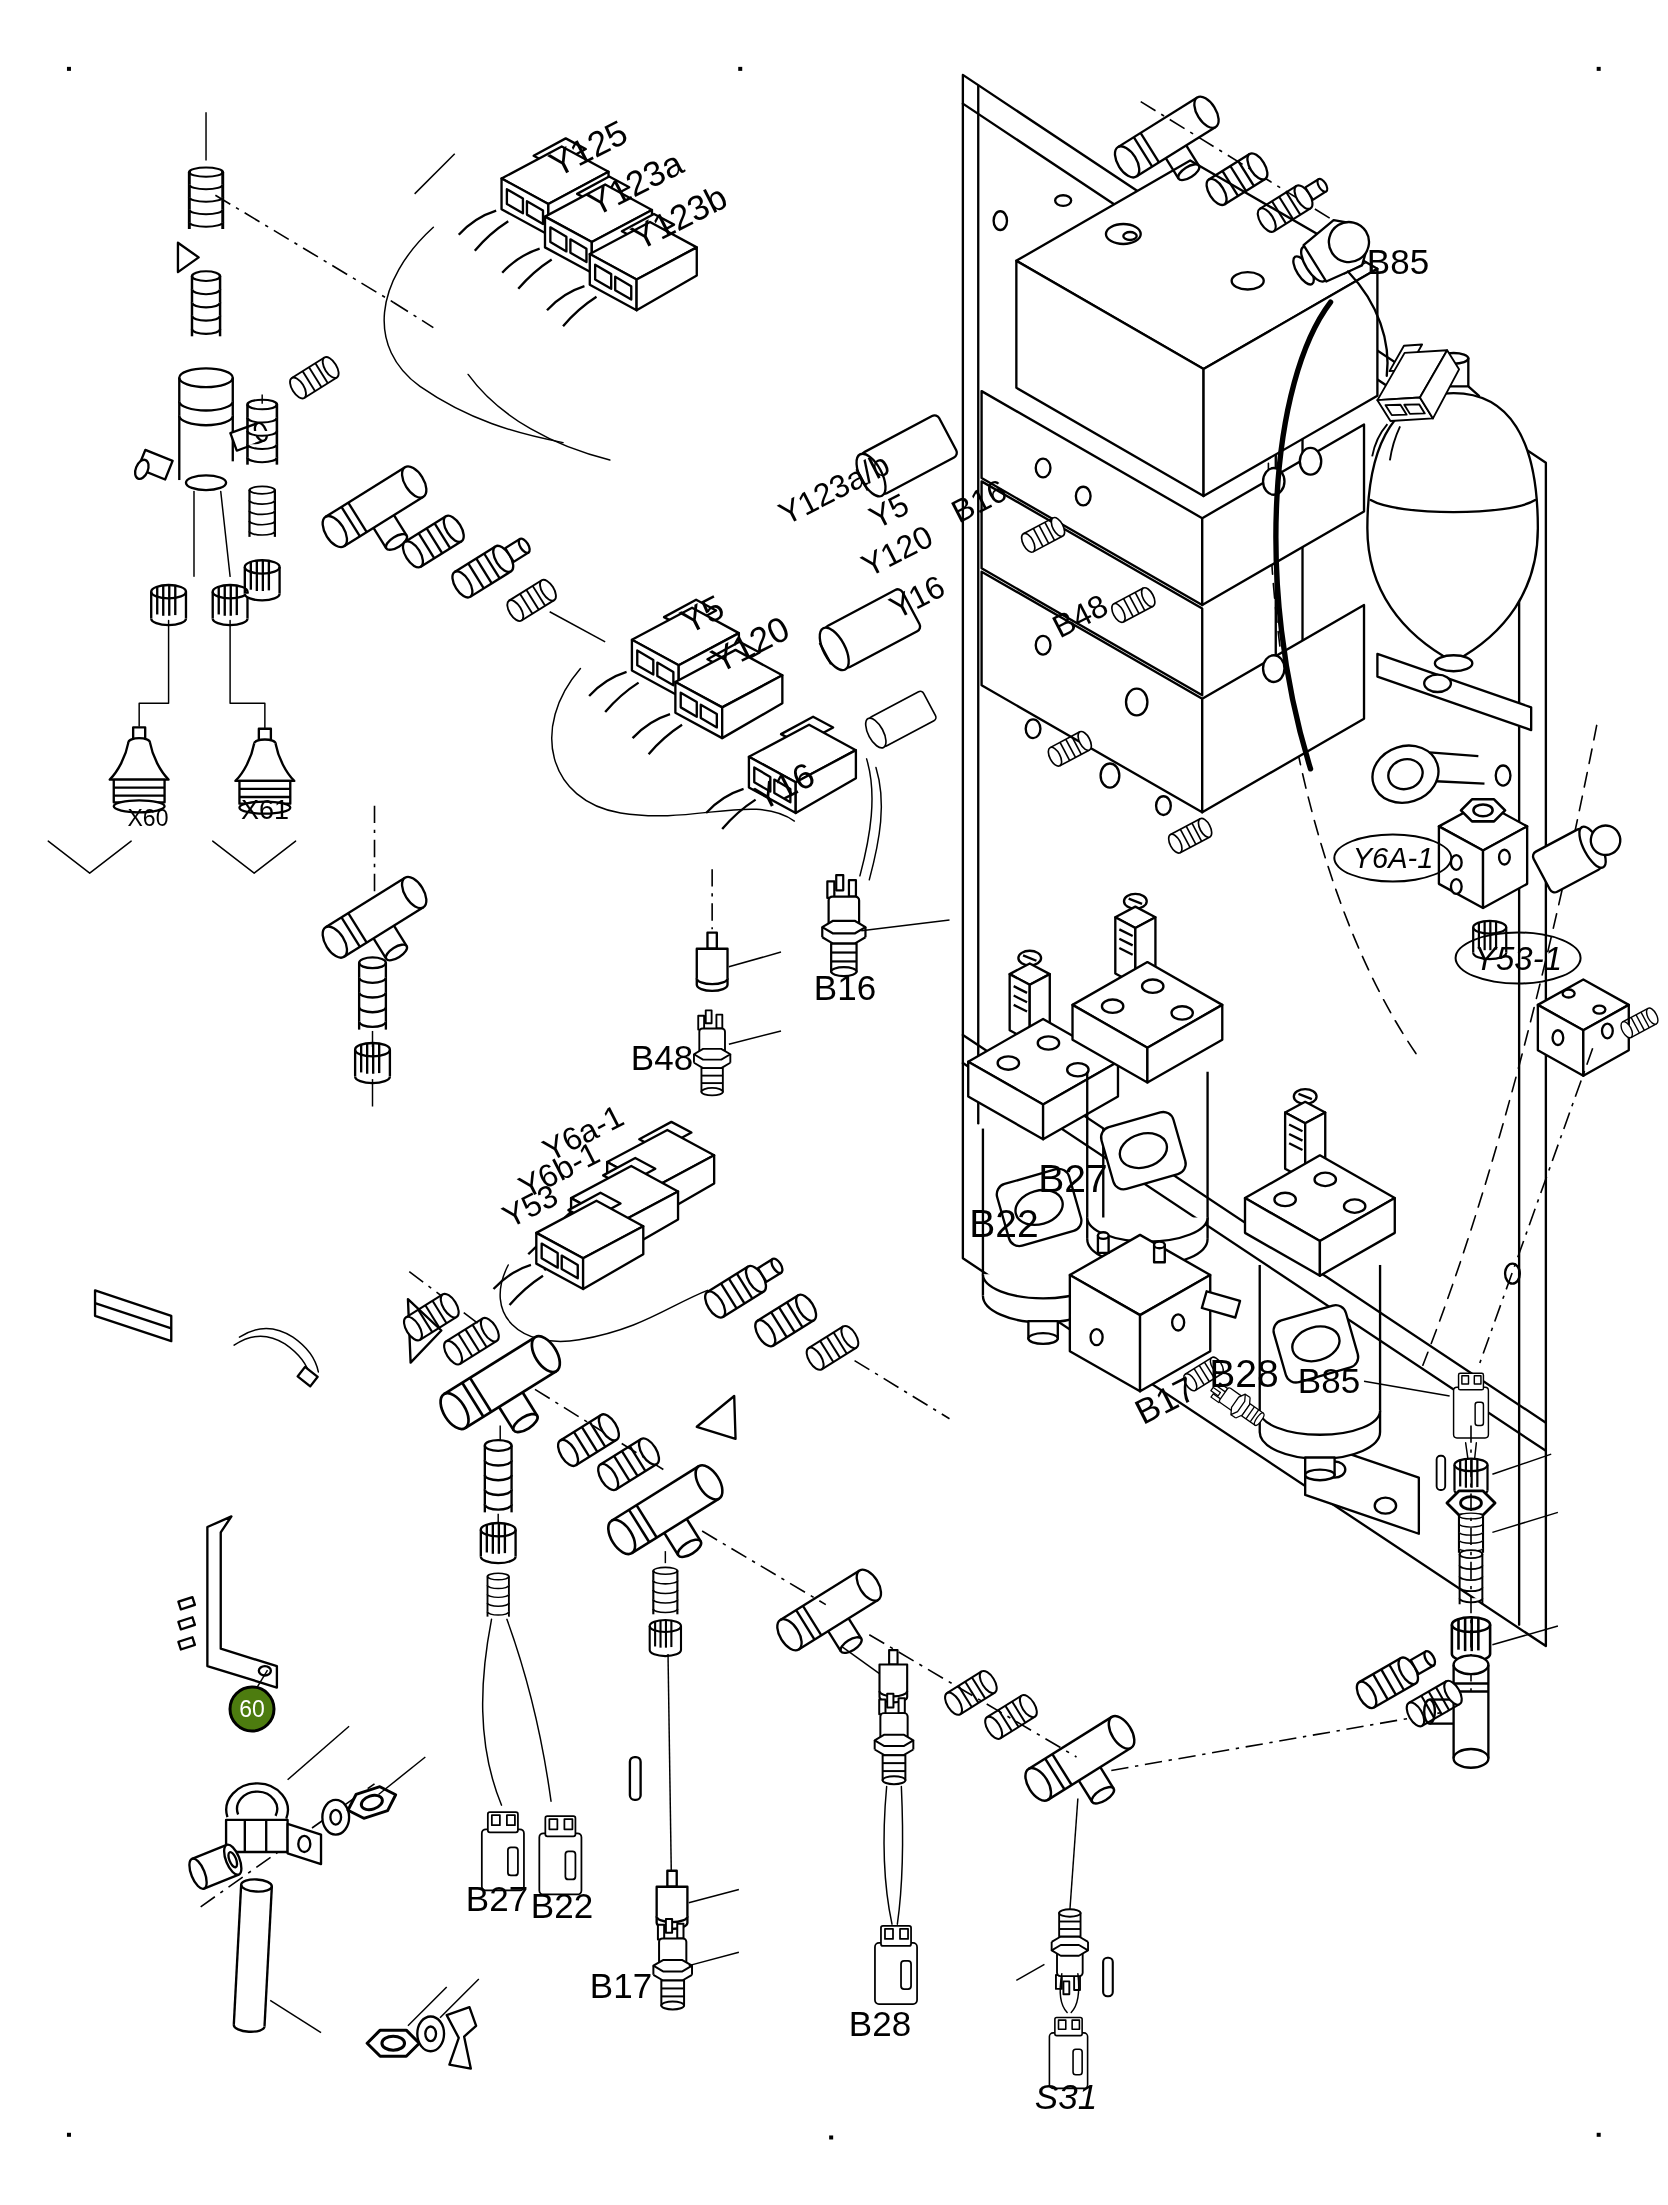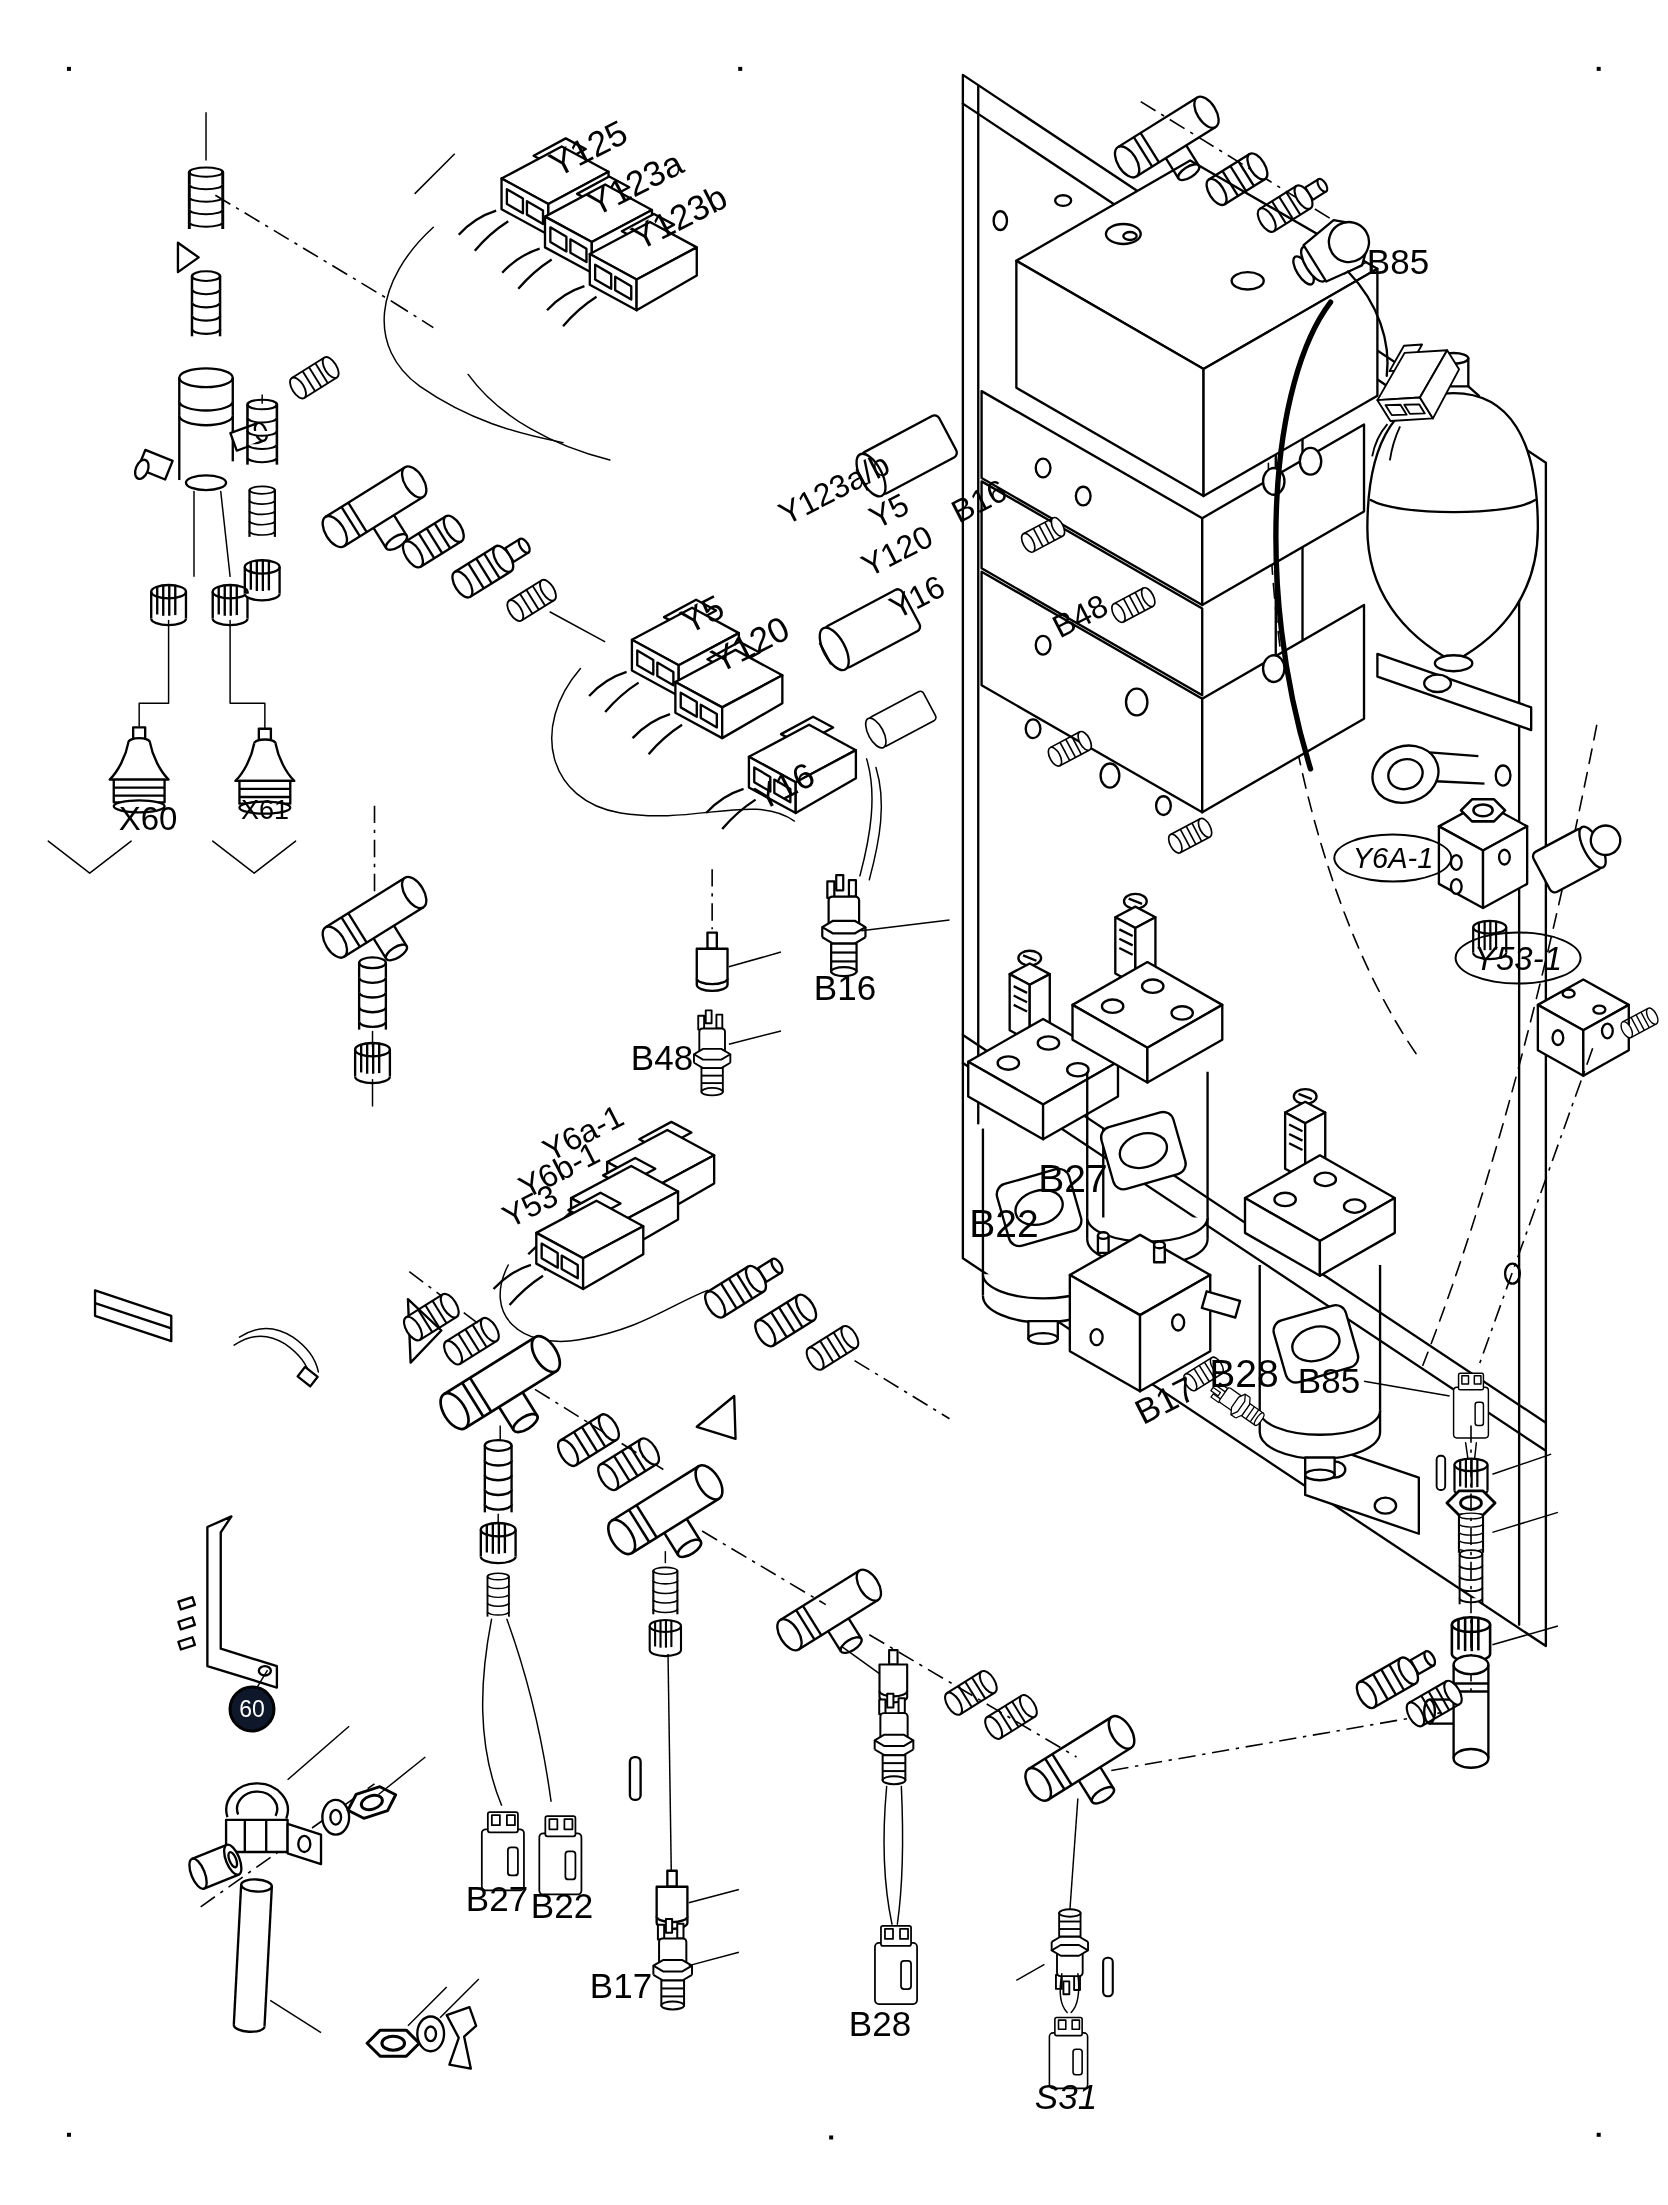--- a/index.html
+++ b/index.html
@@ -524,21 +524,21 @@
     <rect x="1240" y="3194" width="6" height="6"></rect>
         <rect x="2388" y="3190" width="6" height="6"></rect>
   </g>
 </svg>
 
 <div id="labels">
       <div class="lbl" style="left: 588px; top: 148px; font-size: 35px; --r: -27deg;">Y125</div>
       <div class="lbl" style="left: 635px; top: 183px; font-size: 35px; --r: -27deg;">Y123a</div>
       <div class="lbl" style="left: 679px; top: 217px; font-size: 35px; --r: -27deg;">Y123b</div>
       <div class="lbl" style="left: 1398px; top: 261px; font-size: 35px; --r: 0deg;">B85</div>
-      <div class="lbl" style="left: 148px; top: 818px; font-size: 33px; text-align: center; --r: 0deg;">X60</div>
+      <div class="lbl" style="left: 148px; top: 818px; font-size: 23px; text-align: center; --r: 0deg;">X60</div>
       <div class="lbl" style="left: 265px; top: 810px; font-size: 27px; --r: 0deg;">X61</div>
       <div class="lbl" style="left: 834px; top: 489px; font-size: 32px; --r: -27deg;">Y123a/b</div>
       <div class="lbl" style="left: 889px; top: 511px; font-size: 32px; --r: -27deg;">Y5</div>
       <div class="lbl" style="left: 979px; top: 501px; font-size: 32px; --r: -27deg;">B16</div>
       <div class="lbl" style="left: 897px; top: 551px; font-size: 32px; --r: -27deg;">Y120</div>
       <div class="lbl" style="left: 917px; top: 597px; font-size: 32px; --r: -27deg;">Y16</div>
       <div class="lbl" style="left: 1080px; top: 616px; font-size: 32px; --r: -27deg;">B48</div>
       <div class="lbl" style="left: 702px; top: 614px; font-size: 35px; --r: -27deg;">Y5</div>
       <div class="lbl" style="left: 750px; top: 644px; font-size: 35px; --r: -27deg;">Y120</div>
       <div class="lbl" style="left: 784px; top: 786px; font-size: 35px; --r: -27deg;">Y16</div>
@@ -552,16 +552,16 @@
       <div class="lbl" style="left: 1004px; top: 1223px; font-size: 39px; --r: 0deg;">B22</div>
       <div class="lbl" style="left: 1073px; top: 1178px; font-size: 39px; --r: 0deg;">B27</div>
       <div class="lbl" style="left: 1244px; top: 1373px; font-size: 39px; --r: 0deg;">B28</div>
       <div class="lbl" style="left: 1165px; top: 1400px; font-size: 35px; --r: -27deg;">B17</div>
       <div class="lbl" style="left: 1329px; top: 1380px; font-size: 35px; --r: 0deg;">B85</div>
       <div class="lbl" style="left: 497px; top: 1898px; font-size: 35px; --r: 0deg;">B27</div>
       <div class="lbl" style="left: 562px; top: 1905px; font-size: 35px; --r: 0deg;">B22</div>
       <div class="lbl" style="left: 621px; top: 1985px; font-size: 35px; --r: 0deg;">B17</div>
       <div class="lbl" style="left: 880px; top: 2023px; font-size: 35px; --r: 0deg;">B28</div>
       <div class="lbl" style="left: 1066px; top: 2096px; font-size: 35px; font-style: italic; --r: 0deg;">S31</div>
-      <div class="lbl balloon" style="left: 252px; top: 1709px; width: 41px; height: 41px; background: #0f172a; color: rgb(255, 255, 255); font-size: 23px;">60</div>
+      <div class="lbl balloon" style="left: 252px; top: 1709px; width: 41px; height: 41px; background: #4d7c0f; color: rgb(255, 255, 255); font-size: 23px;">60</div>
     </div>
 </div>
 
 
 </body></html>

